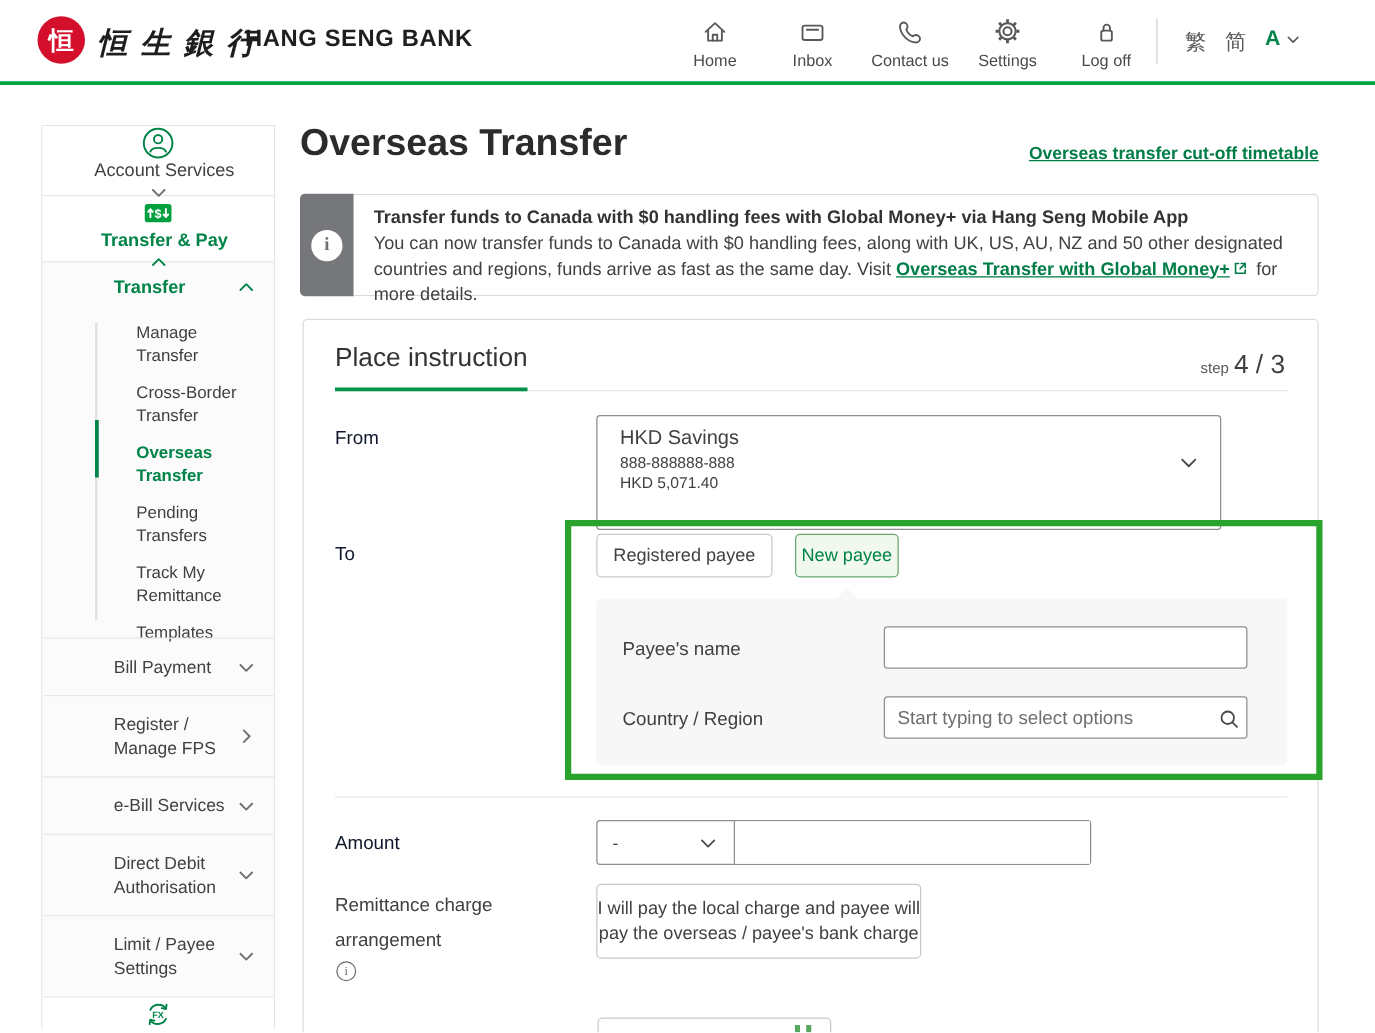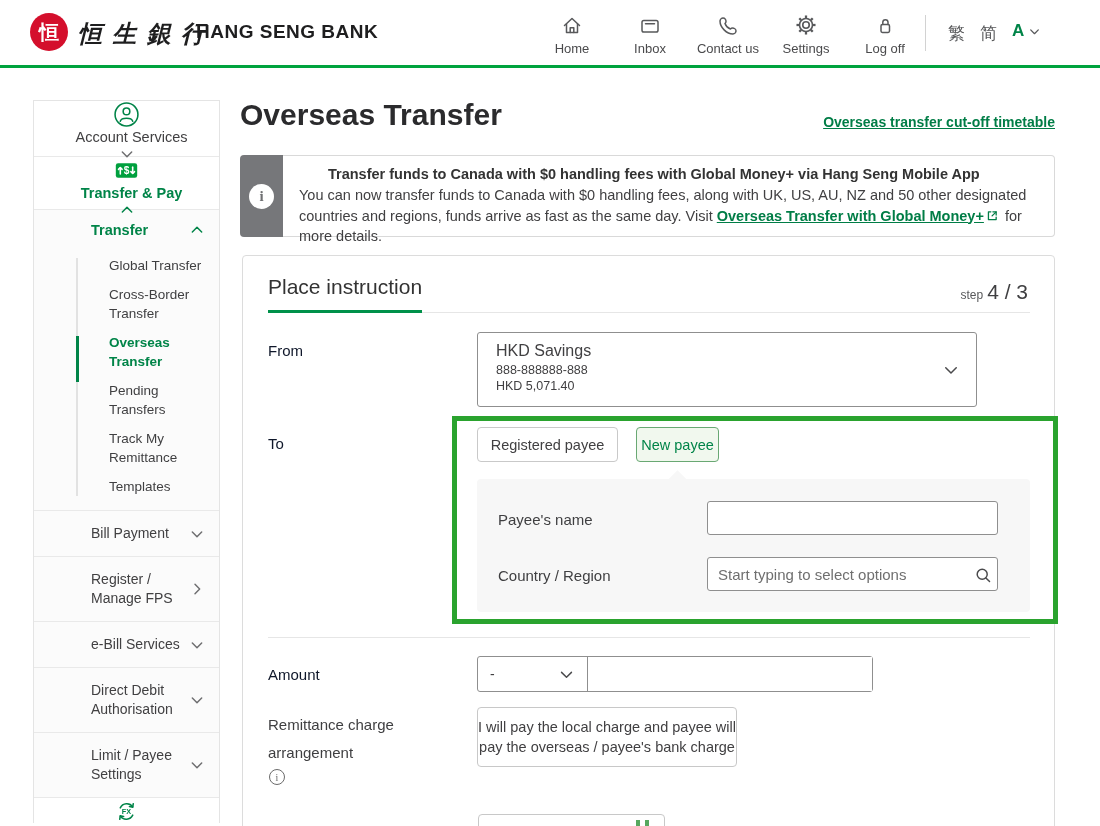--- a/index.html
+++ b/index.html
@@ -48,35 +48,35 @@
   .cutoff-link { position:absolute; right:45px; top:114px; font-size:14px; font-weight:bold; color:#007d46;
                  text-decoration:underline; cursor:pointer; }
 
   .banner { position:absolute; left:240px; top:155px; width:815px; height:82px; }
   .banner-ico { position:absolute; left:0; top:0; width:43px; height:82px; background:#76777a; border-radius:4px 0 0 4px;
                 display:flex; align-items:center; justify-content:center; }
   .banner-i-circle { width:25px; height:25px; background:#fff; border-radius:50%; color:#6f7072; font-size:15px; font-weight:bold;
                      font-family:"Liberation Serif", serif; display:flex; align-items:center; justify-content:center; }
   .banner-body { position:absolute; left:43px; top:0; width:772px; height:82px; border:1px solid #d9d9d9; border-left:none;
                  border-radius:0 4px 4px 0; background:#fff; padding:10px 16px; }
-  .banner-title { font-size:14.5px; font-weight:bold; color:#333; margin-bottom:3px;margin-left:29px; }
+  .banner-title { font-size:14.5px; font-weight:bold; color:#333; margin-bottom:3px; }
   .banner-text { font-size:14.5px; color:#414042; line-height:20.5px; }
   .banner-link { color:#007d46; font-weight:bold; text-decoration:underline; cursor:pointer; }
   .ext-ico { display:inline-block; vertical-align:-1px; margin:0 2px; }
 
   .card { position:absolute; left:242px; top:255px; width:813px; height:580px; border:1px solid #dcdcdc; border-radius:4px; background:#fff; }
   .sec-title { position:absolute; left:25px; top:19px; font-size:21px; color:#333; }
   .head-rule { position:absolute; left:25px; top:56px; width:762px; height:1px; background:#e6e6e6; }
   .head-rule-green { position:absolute; left:25px; top:54px; width:154px; height:3px; background:#00914a; }
   .step-box { position:absolute; right:26px; top:24px; color:#414042; }
   .step-small { font-size:12px; color:#58595b; margin-right:4px;text-align:center; }
   .step-big { font-size:21px; color:#3f3f41; }
 
   .f-label { position:absolute; font-size:15px; color:#0f172a; }
-  .from-select { position:absolute; left:234px; top:76px; width:500px; height:75px; border:1px solid #8f8f8f; border-radius:3px;
+  .from-select { position:absolute; left:234px; top:76px; width:500px; height:92px; border:1px solid #8f8f8f; border-radius:3px;
                  background:#fff; padding:9px 40px 0 18px; cursor:pointer; }
   .acct-name { font-size:16px; color:#414042; }
   .acct-num { font-size:12.5px; color:#414042; margin-top:3px; }
   .acct-bal { font-size:12.5px; color:#414042; margin-top:2px; }
   .from-select .chev { position:absolute; right:16px; top:28px; }
 
   .tab { position:absolute; top:171px; height:35px; border:1px solid #c9c9c9; border-radius:4px; background:#fff;
          font-size:14.5px; color:#414042; display:flex; align-items:center; justify-content:center; cursor:pointer; }
   .tab-registered { left:234px; width:141px; }
   .tab-new { left:393px; width:83px; border-color:#69a873; background:#f1f8ee; color:#008448; }
@@ -239,21 +239,21 @@
         <span>Transfer</span>
         <span class="chev">
           <svg width="16" height="16" viewBox="0 0 24 24" fill="none" stroke="#008448" stroke-width="2.2" stroke-linecap="round" stroke-linejoin="round">
               <polyline points="5 15 12 8 19 15"></polyline>
             </svg>
         </span>
       </div>
       <div class="items">
         <div class="vline"></div>
         <div class="vline-active"></div>
-        <div class="item">Global Transfer</div>
+        <div class="item">Manage Transfer</div>
         <div class="item">Cross-Border Transfer</div>
         <div class="item active">Overseas Transfer</div>
         <div class="item">Pending Transfers</div>
         <div class="item">Track My Remittance</div>
         <div class="item">Templates</div>
       </div>
 
       <div class="section-row">
         <div class="sec-label">Bill Payment</div>
         <span class="chev">

